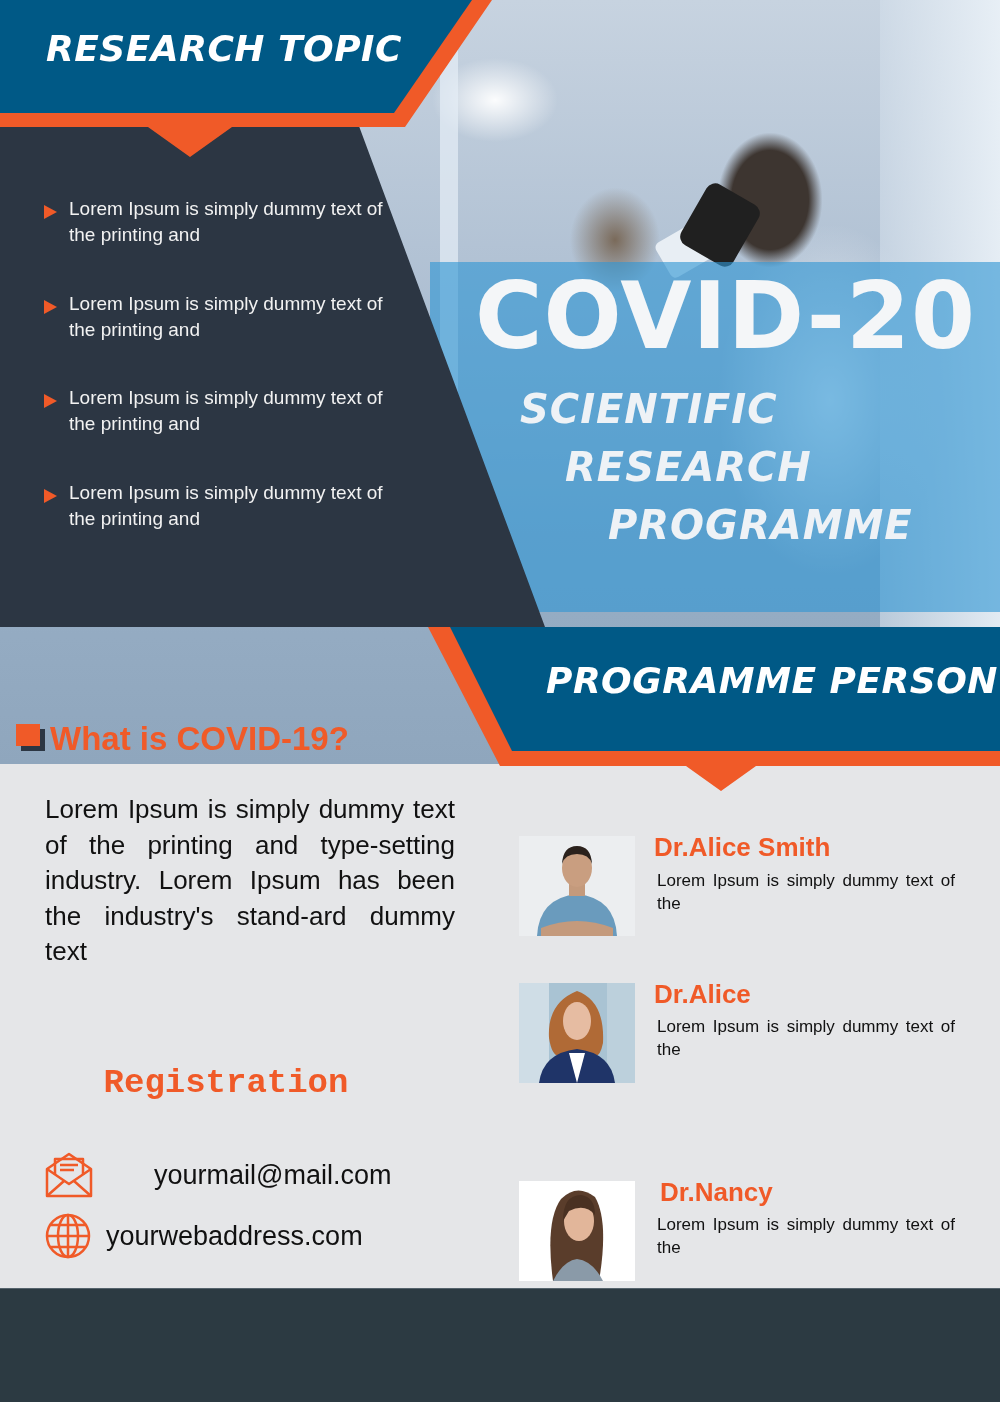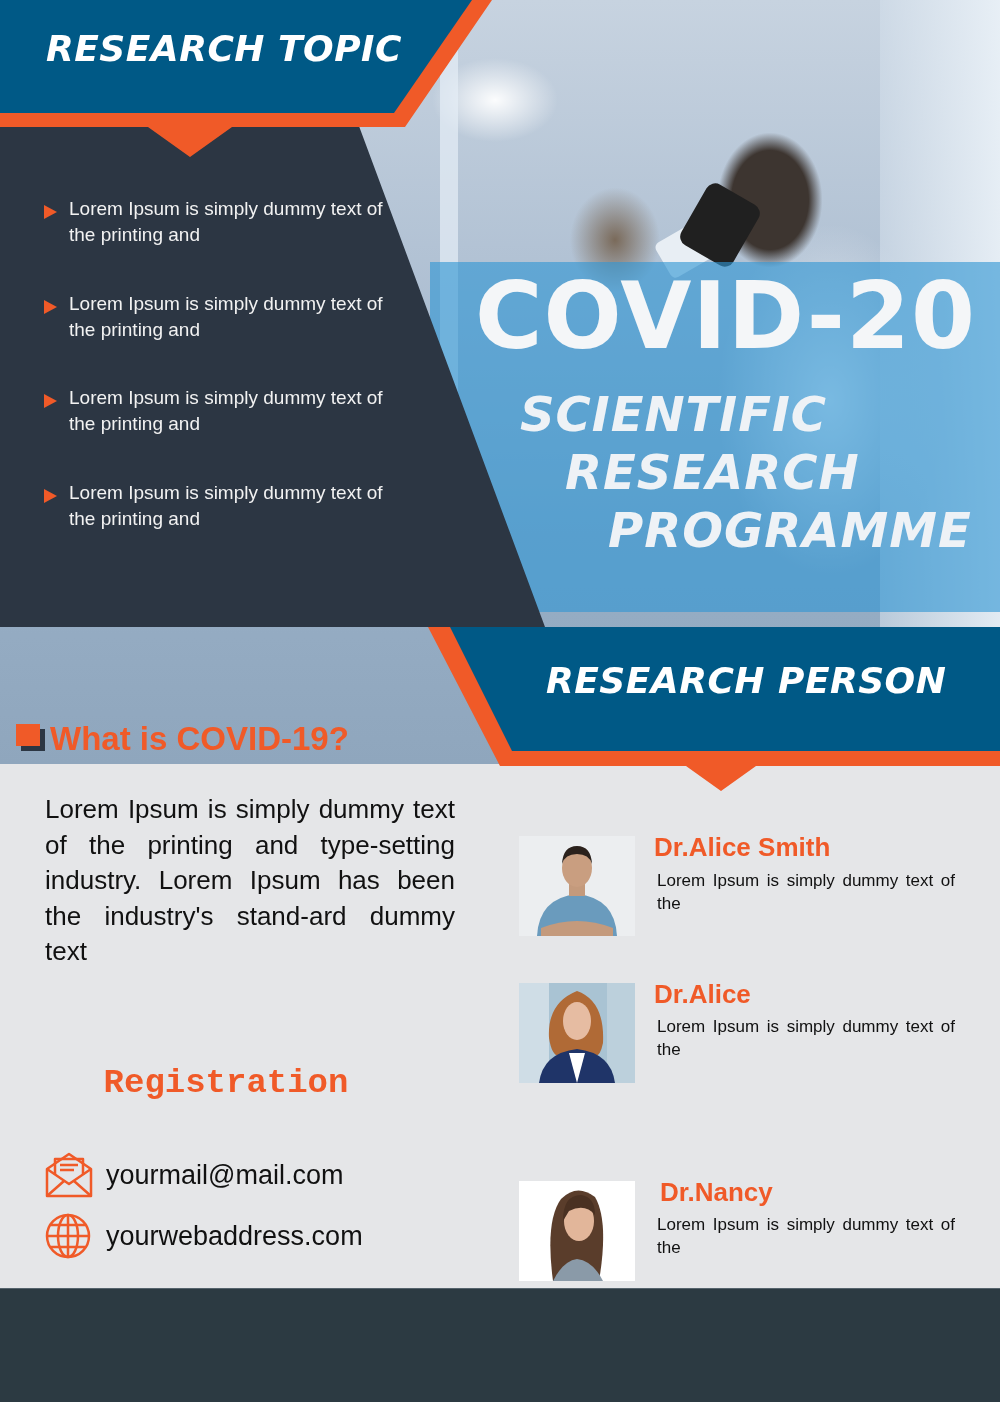--- a/index.html
+++ b/index.html
@@ -56,21 +56,21 @@
   }
   .bullet-text { color: #f2f2f2; font-size: 19px; line-height: 26px; font-family: "Liberation Sans", sans-serif; }
 
   .covid-title {
     position: absolute; left: 475px; top: 262px;
     font-family: "DejaVu Sans", sans-serif; font-weight: bold;
     font-size: 92px; color: #f4f6f8; letter-spacing: 1px; line-height: 110px;
   }
   .sub-line {
     position: absolute; font-family: "DejaVu Sans", sans-serif; font-weight: bold; font-style: italic;
-    font-size: 48px; color: #eef2f6; letter-spacing: 1px;
+    font-size: 40px; color: #eef2f6; letter-spacing: 1px;
   }
   .sub1 { left: 520px; top: 386px; }
   .sub2 { left: 565px; top: 444px; }
   .sub3 { left: 608px; top: 502px; }
 
   
   .person-orange {
     position: absolute; left: 0; top: 0; width: 1000px; height: 800px; background: #f05a28;
     clip-path: polygon(428px 627px, 1000px 627px, 1000px 766px, 756px 766px, 721px 791px, 686px 766px, 500px 766px);
     filter: drop-shadow(0 6px 6px rgba(0,0,0,0.35));
@@ -98,21 +98,21 @@
     position: absolute; left: 45px; top: 792px; width: 410px;
     font-family: "Liberation Sans", sans-serif; font-size: 26px; line-height: 35.5px; color: #111;
     text-align: justify;
   }
 
   .reg-title {
     position: absolute; left: 0; width: 452px; top: 1064px; text-align: center;
     font-family: Liberation Mono, monospace; font-weight: bold; font-size: 34px; color: #f05a28;
   }
   .contact { position: absolute; left: 44px; display: flex; align-items: center; }
-  .contact-mail { top: 1151px; }
+  .contact-mail { top: 1151px; gap: 48px; }
   .contact-web { top: 1212px; }
   .contact svg { width: 50px; height: 48px; flex: none; }
   .contact-text { margin-left: 12px; font-family: "Liberation Sans", sans-serif; font-size: 27px; color: #111; }
 
   
   .person-card { position: absolute; left: 519px; width: 440px; height: 100px; }
   .person-photo { position: absolute; left: 0; top: 0; width: 116px; height: 100px; overflow: hidden; }
   .person-name {
     position: absolute; font-family: "Liberation Sans", sans-serif; font-weight: bold;
     font-size: 26px; color: #f05a28;
@@ -163,21 +163,21 @@
   </div>
 
   <div class="covid-title">COVID-20</div>
   <div class="sub-line sub1">SCIENTIFIC</div>
   <div class="sub-line sub2">RESEARCH</div>
   <div class="sub-line sub3">PROGRAMME</div>
 </section>
 
 <div class="person-orange"></div>
 <div class="person-blue"></div>
-<div class="person-title">RESEARCH PERSON</div>
+<div class="person-title">PROGRAMME PERSON</div>
 
 <div class="what-icon">
   <div class="shadow"></div>
     <div class="front"></div>
 </div>
 <h2 class="what-title">What is COVID-19?</h2>
 <p class="what-body">Lorem Ipsum is simply dummy text of the printing and type-setting industry. Lorem Ipsum has been the industry's stand-ard dummy text</p>
 
 <h2 class="reg-title">Registration</h2>
 

